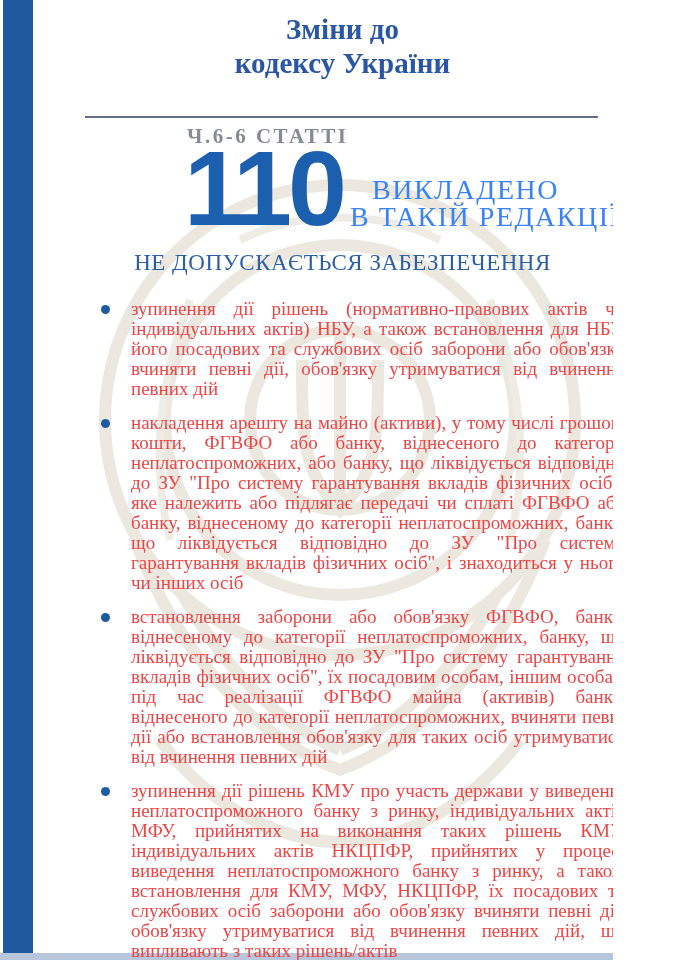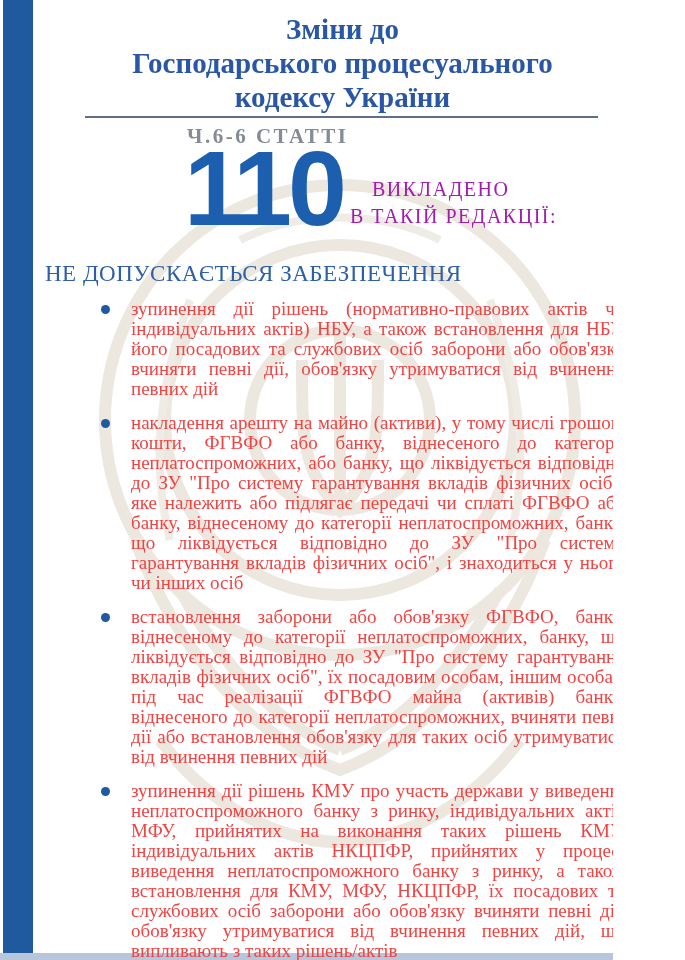--- a/index.html
+++ b/index.html
@@ -33,29 +33,29 @@
     font-weight:bold;
   }
   .big-number{
     position:absolute;left:184px;top:144px;
     font-family:"Liberation Sans", sans-serif;
     font-weight:bold;font-size:106px;line-height:88px;
     letter-spacing:-4px;color:#1c5fae;
   }
   .stated{
     position:absolute;left:350px;top:176px;width:250px;
-    color:#a21caf;font-size:20px;line-height:27px;
+    color:#3b82f6;font-size:28px;line-height:27px;
     letter-spacing:1.5px;white-space:nowrap;
   }
   .stated .line1{padding-left:22px;}
 
   .section-heading{
     position:absolute;left:45px;top:250px;width:595px;
-    text-align:left;color:#2d5fa8;
-    font-size:23px;line-height:25px;letter-spacing:0.5px;margin-top:11px;
+    text-align:center;color:#2d5fa8;
+    font-size:23px;line-height:25px;letter-spacing:0.5px;
   }
 
   
   .bullets{
     position:absolute;left:95px;top:299px;width:530px;
     margin:0;padding:0;list-style:none;
   }
   .bullets li{
     position:relative;
     padding-left:36px;
@@ -98,21 +98,20 @@
       <path d="M 200 120 C 260 90, 340 90, 400 120"></path>
     </g>
   </svg>
 
   <div class="band band-left"></div>
   <div class="band band-right"></div>
   <div class="bottom-strip"></div>
 
   <div class="title">
     <div>Зміни до</div>
-    <div>Господарського процесуального</div>
     <div>кодексу України</div>
   </div>
   <div class="title-rule"></div>
 
   <div class="part-label">Ч.6-6 СТАТТІ</div>
   <div class="big-number">110</div>
   <div class="stated">
     <div class="line1">ВИКЛАДЕНО</div>
     <div class="line2">В ТАКІЙ РЕДАКЦІЇ:</div>
   </div>

